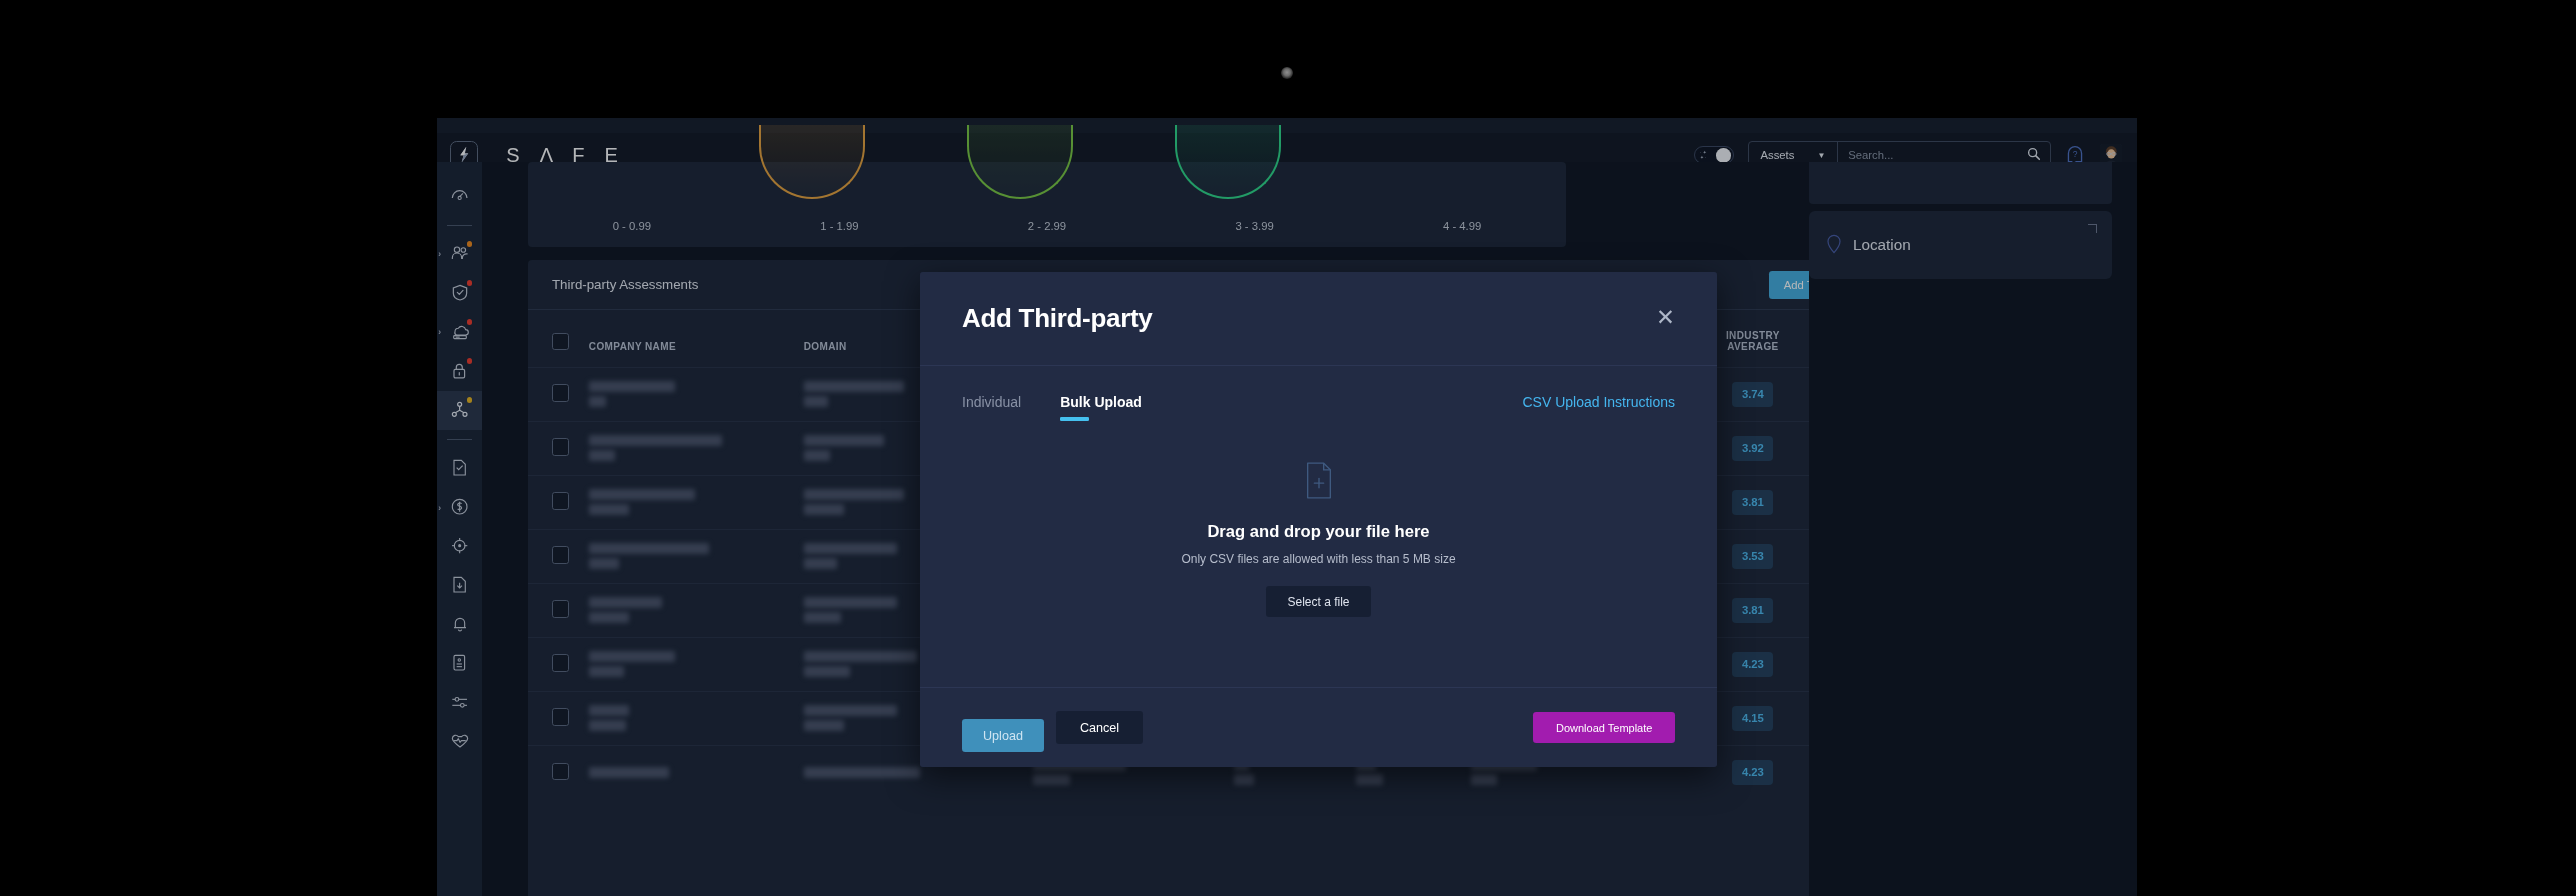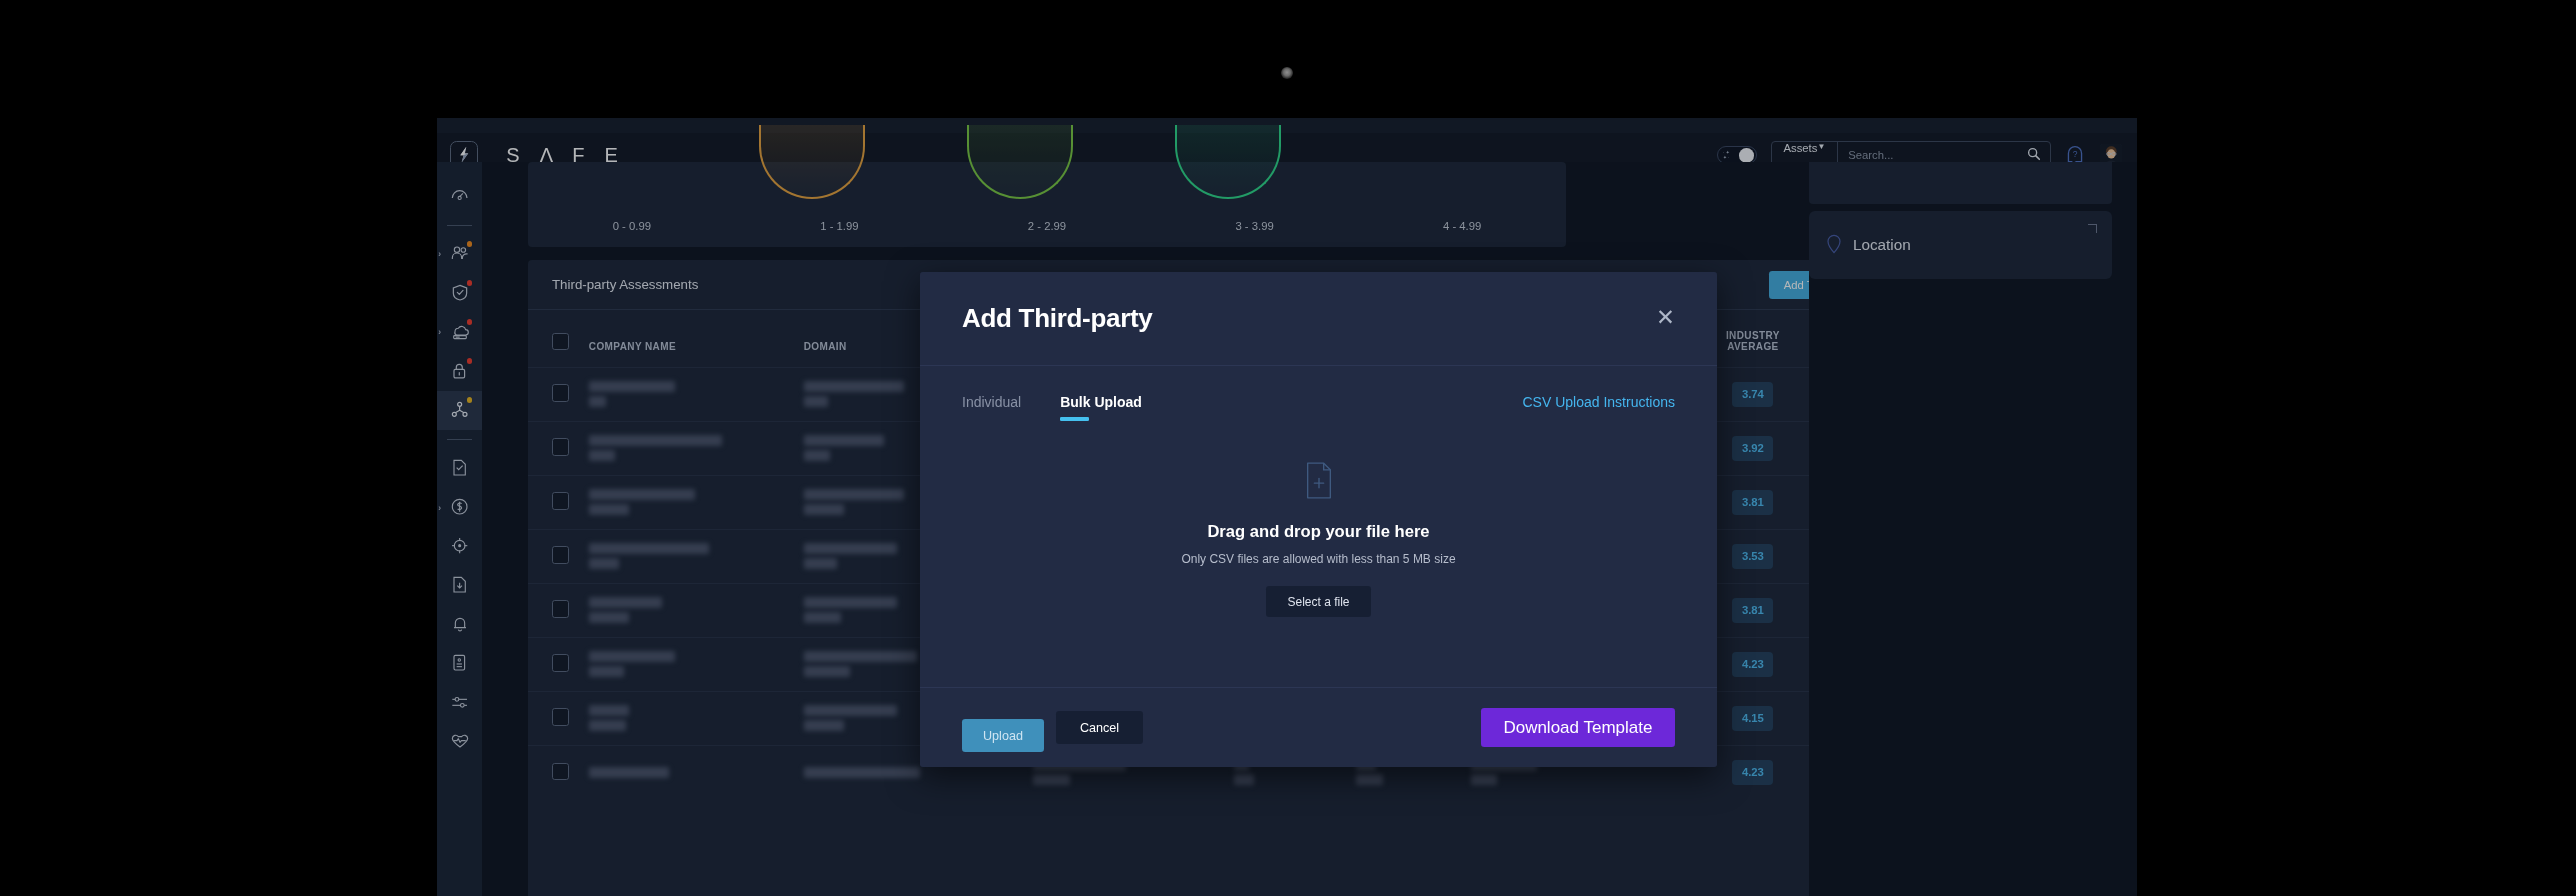--- a/index.html
+++ b/index.html
@@ -60,21 +60,21 @@
   }
   .theme-toggle .stars { position: absolute; left: 5.3px; top: 4.6px; color: #aab4c6; font-size: 4.6px; line-height: 4.6px; }
   .theme-toggle .stars i { display:block; font-style: normal; }
 
   .searchgroup {
     display: flex; align-items: center;
     height: 28px; border: 0.7px solid #3d485d; border-radius: 4px;
     overflow: hidden;
   }
   .assets-sel {
-    display: flex; align-items: flex-start; gap: 0;
+    display: flex; align-items: center; gap: 23px;
     padding: 0 11.3px; height: 100%;
     color: #e8ecf3; font-size: 11.3px;
     border-right: 0.7px solid #3d485d;
   }
   .assets-sel .chev { font-size: 8px; }
   .search-wrap {
     display: flex; align-items: center; gap: 6.6px;
     padding: 0 9.3px 0 10.6px; height: 100%; width: 212px;
   }
   .search-wrap input {
@@ -306,21 +306,21 @@
     font-family: "Liberation Sans", sans-serif;
     margin-top: 16px;
   }
   .btn-cancel {
     background: #161f33; color: #ffffff; font-size: 12.6px;
     border: none; border-radius: 3.3px; padding: 9.3px 24px; cursor: pointer;
     font-family: "Liberation Sans", sans-serif;
   }
   .btn-download {
     margin-left: auto;
-    background: #6d28d9; color: #ffffff; font-size: 17px;
+    background: #a21caf; color: #ffffff; font-size: 11px;
     border: none; border-radius: 3.3px; padding: 9.3px 22.6px; cursor: pointer;
     font-family: "Liberation Sans", sans-serif;
   }
 </style>
 </head>
 <body>
 
 <div class="camera-dot"></div>
 
 <div class="app">

